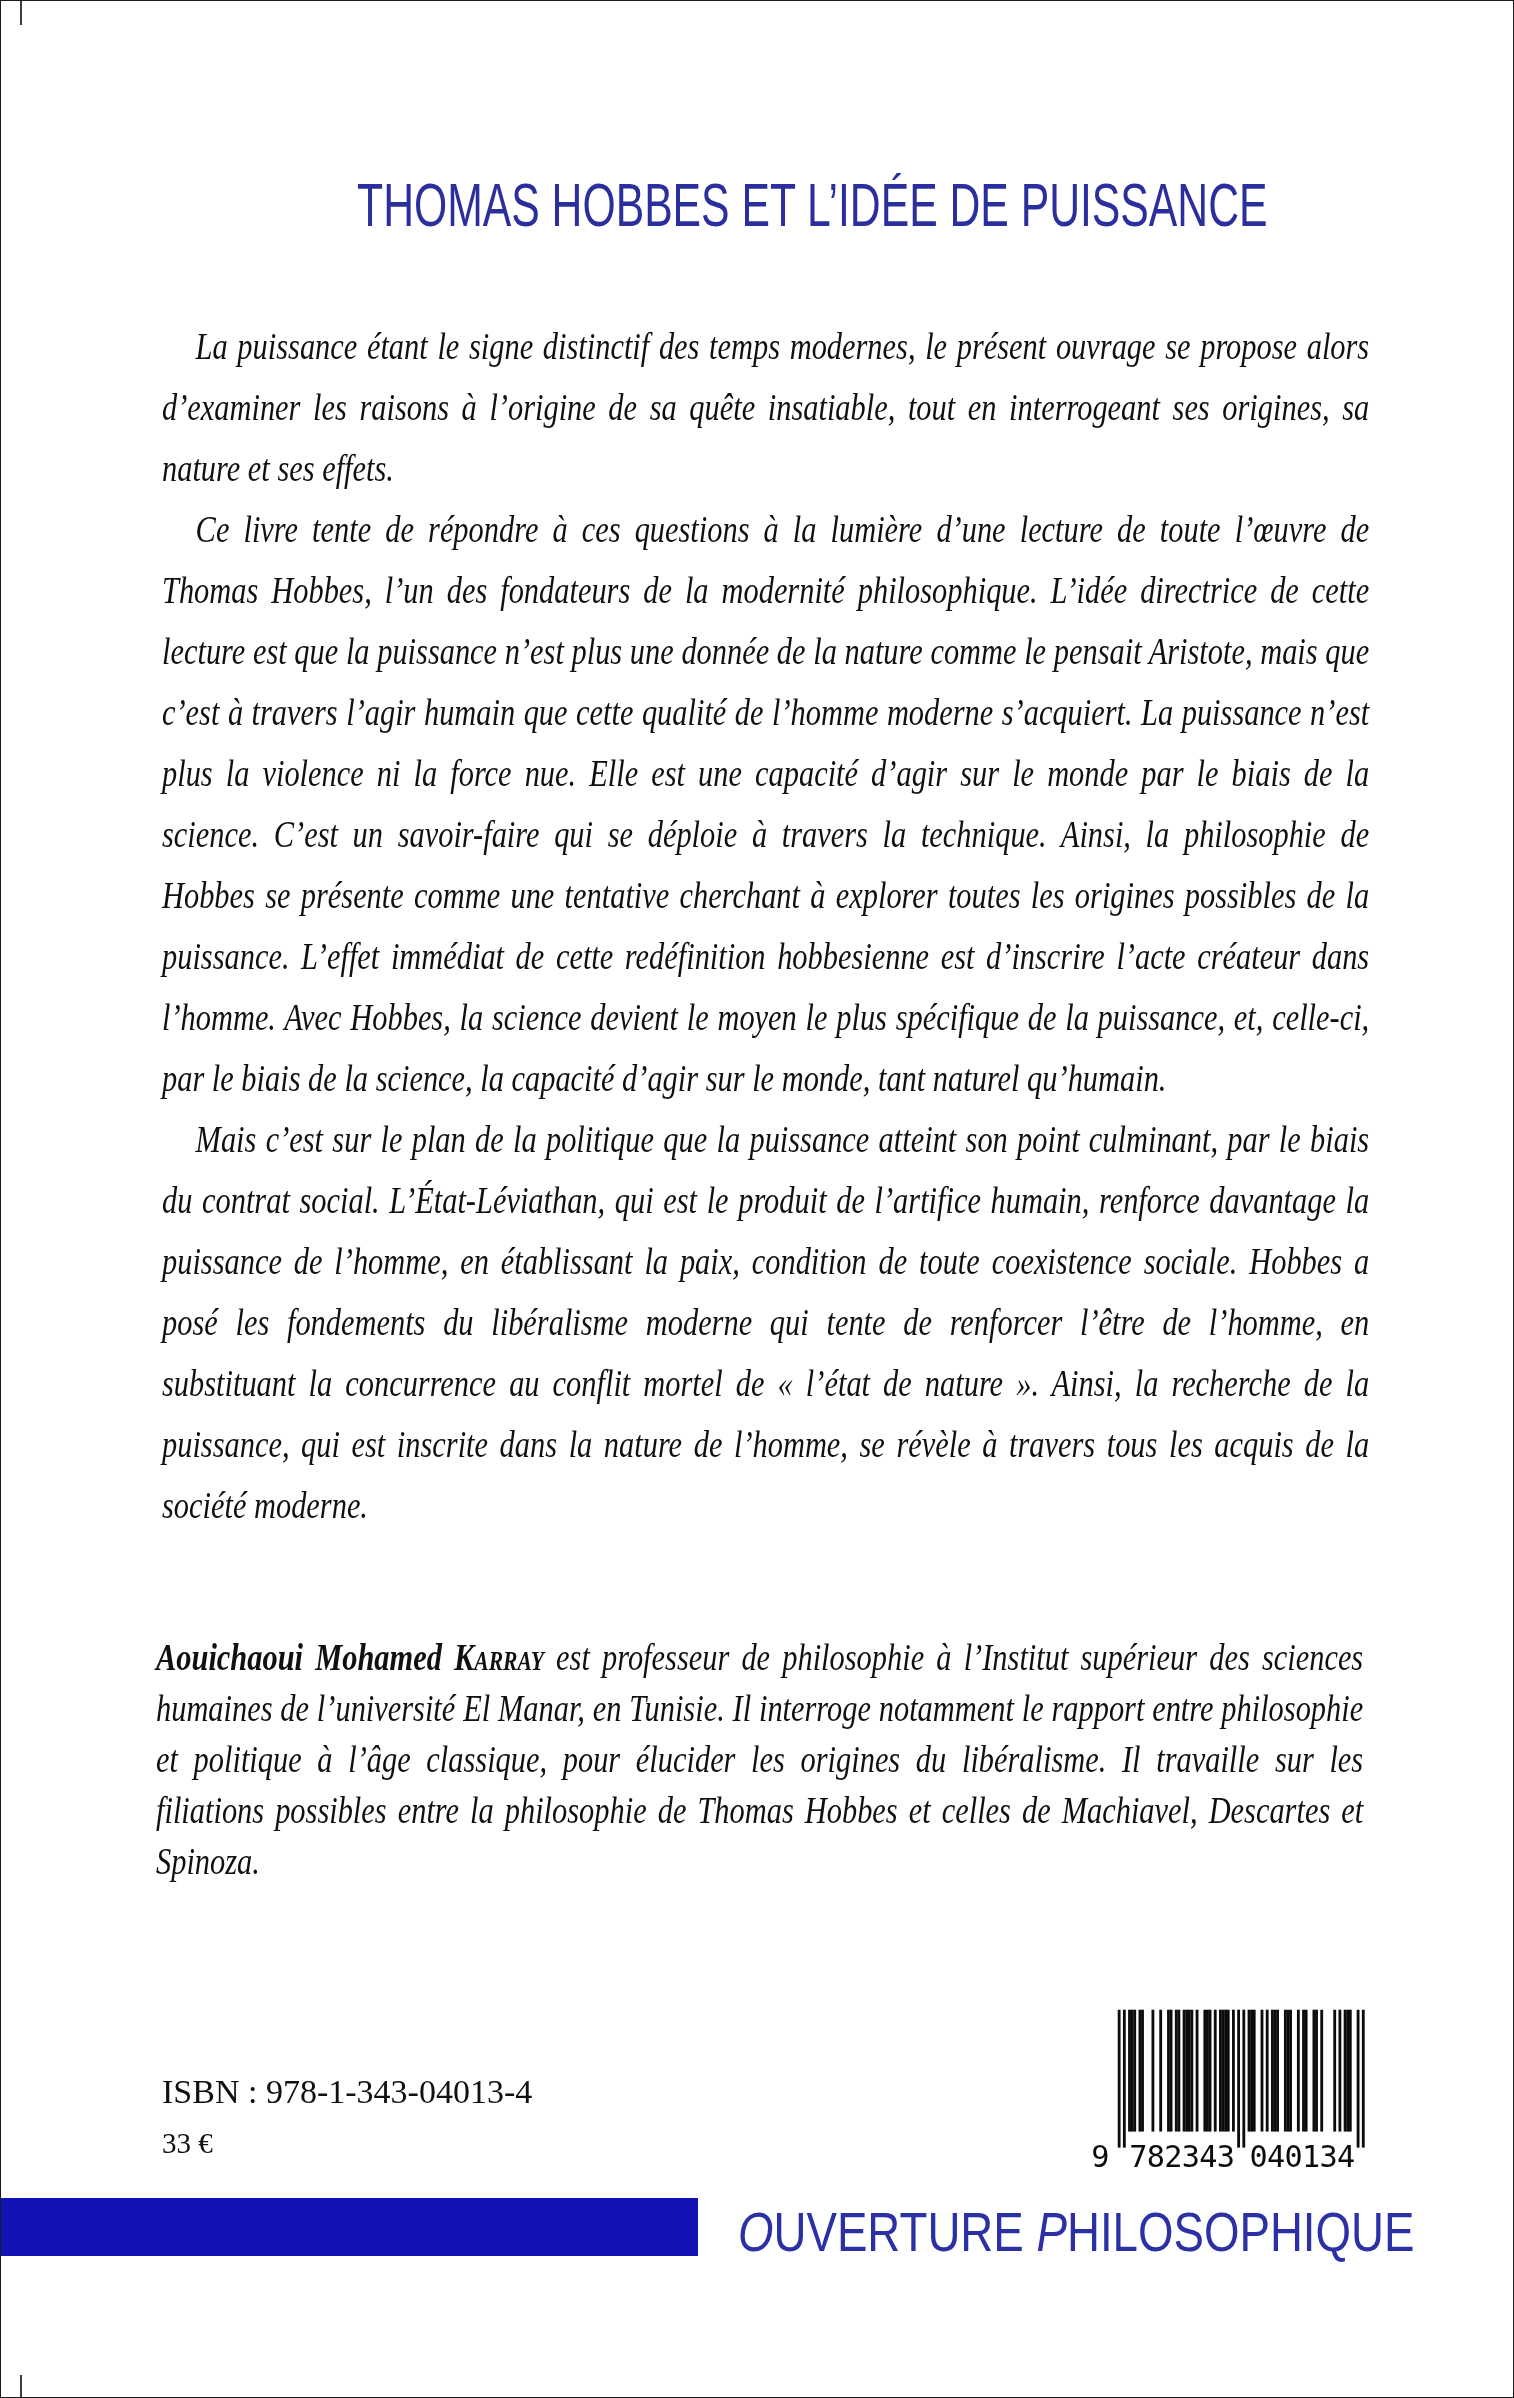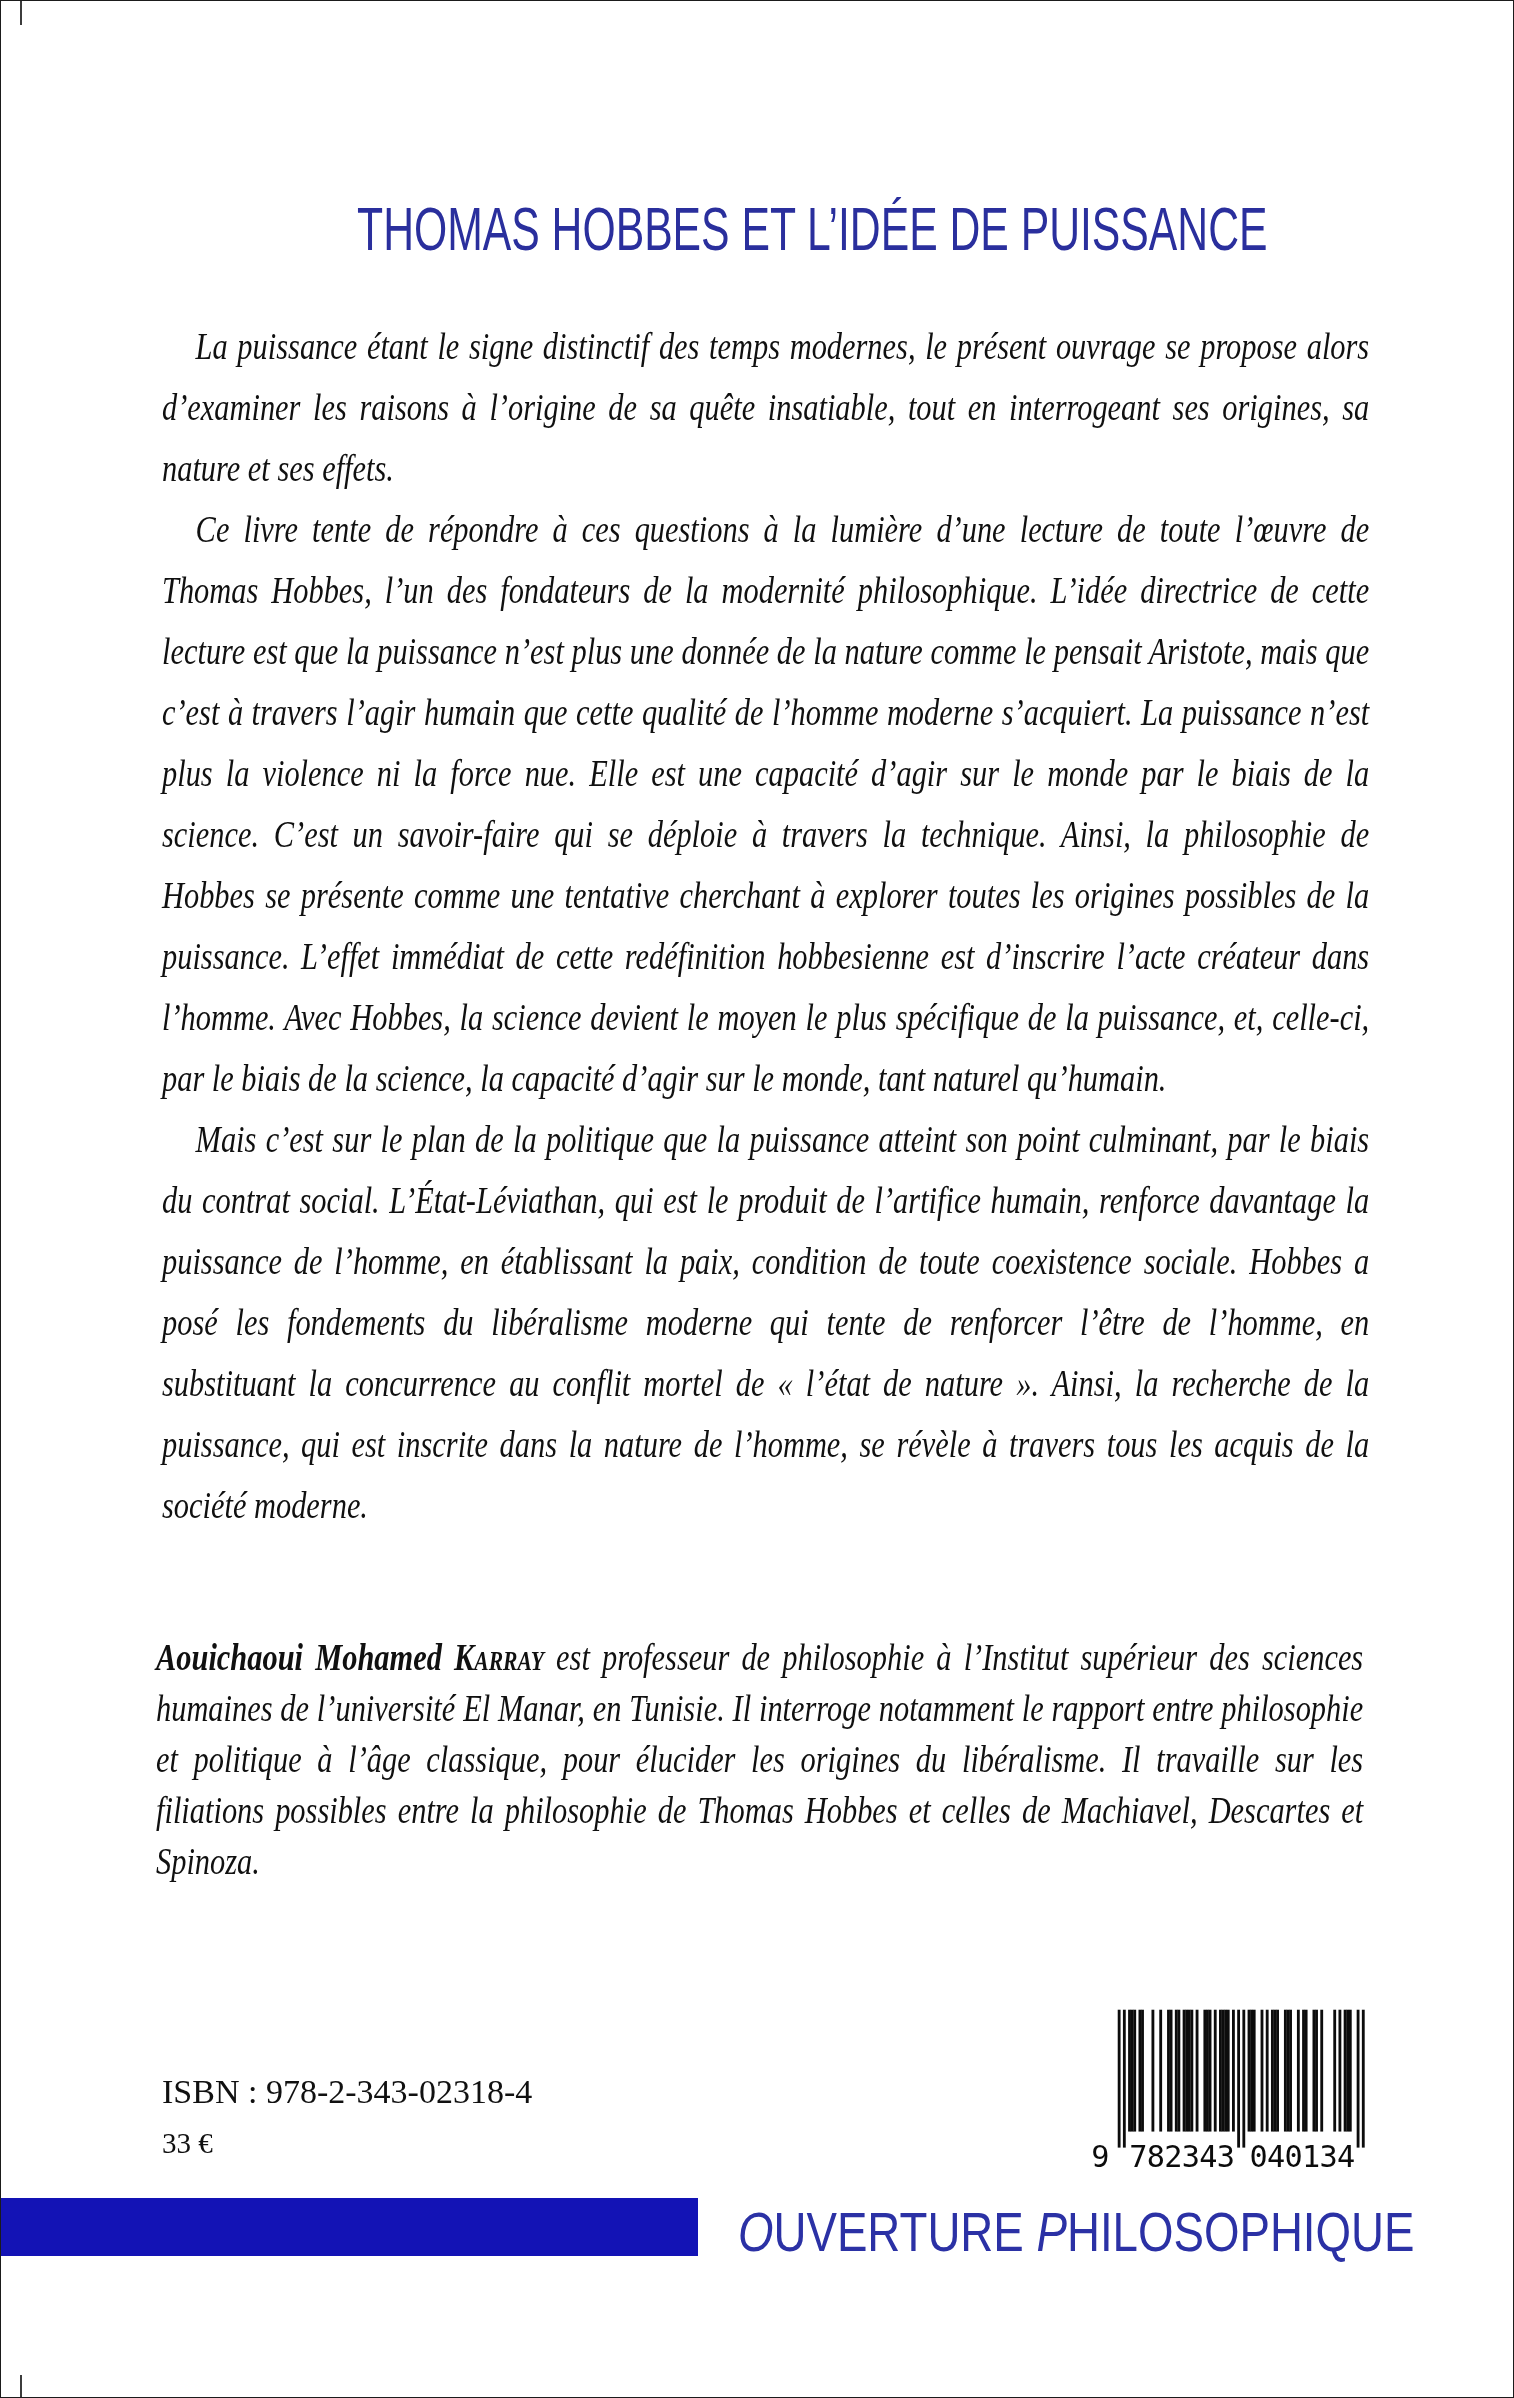--- a/index.html
+++ b/index.html
@@ -14,21 +14,21 @@
     color:#101010;
   }
   .crop-mark {
     position:absolute; left:19px; width:1.9px; height:24px; background:#3c3c3c;
   }
   .crop-mark.top { top:0; }
   .crop-mark.bottom { top:2374px; }
 
   .title {
     position:absolute; left:161px; top:173px; width:1208px;
-    text-align:center; white-space:nowrap;margin-top:24px;
+    text-align:center; white-space:nowrap;
   }
   .title-inner {
     display:inline-block;
     font-family:"Liberation Sans", sans-serif;
     font-size:61px; line-height:62px; font-weight:400;
     letter-spacing:0px;
     color:#2A2F9D;
     transform:scaleX(0.70); transform-origin:center;
   }
 
@@ -97,21 +97,21 @@
       <p>La puissance étant le signe distinctif des temps modernes, le présent ouvrage se propose alors d’examiner les raisons à l’origine de sa quête insatiable, tout en interrogeant ses origines, sa nature et ses effets.</p>
       <p>Ce livre tente de répondre à ces questions à la lumière d’une lecture de toute l’œuvre de Thomas Hobbes, l’un des fondateurs de la modernité philosophique. L’idée directrice de cette lecture est que la puissance n’est plus une donnée de la nature comme le pensait Aristote, mais que c’est à travers l’agir humain que cette qualité de l’homme moderne s’acquiert. La puissance n’est plus la violence ni la force nue. Elle est une capacité d’agir sur le monde par le biais de la science. C’est un savoir-faire qui se déploie à travers la technique. Ainsi, la philosophie de Hobbes se présente comme une tentative cherchant à explorer toutes les origines possibles de la puissance. L’effet immédiat de cette redéfinition hobbesienne est d’inscrire l’acte créateur dans l’homme. Avec Hobbes, la science devient le moyen le plus spécifique de la puissance, et, celle-ci, par le biais de la science, la capacité d’agir sur le monde, tant naturel qu’humain.</p>
       <p>Mais c’est sur le plan de la politique que la puissance atteint son point culminant, par le biais du contrat social. L’État-Léviathan, qui est le produit de l’artifice humain, renforce davantage la puissance de l’homme, en établissant la paix, condition de toute coexistence sociale. Hobbes a posé les fondements du libéralisme moderne qui tente de renforcer l’être de l’homme, en substituant la concurrence au conflit mortel de « l’état de nature ». Ainsi, la recherche de la puissance, qui est inscrite dans la nature de l’homme, se révèle à travers tous les acquis de la société moderne.</p>
     </div>
   </section>
 
   <section class="bio">
     <p class="bio-inner"><span class="bio-name">Aouichaoui Mohamed </span><span class="bio-surname">Karray</span><span> est professeur de philosophie à l’Institut supérieur des sciences humaines de l’université El Manar, en Tunisie. Il interroge notamment le rapport entre philosophie et politique à l’âge classique, pour élucider les origines du libéralisme. Il travaille sur les filiations possibles entre la philosophie de Thomas Hobbes et celles de Machiavel, Descartes et Spinoza.</span></p>
   </section>
 
-  <div class="isbn">ISBN : 978-2-343-02318-4</div>
+  <div class="isbn">ISBN : 978-1-343-04013-4</div>
   <div class="price">33 €</div>
 
   <div class="barcode"><svg width="312" height="170" viewBox="0 0 330 180">
         <rect x="44.00" y="5" width="3.00" height="146" fill="#0c0c0c"></rect>
         <rect x="49.50" y="5" width="3.00" height="146" fill="#0c0c0c"></rect>
         <rect x="55.00" y="5" width="3.00" height="129" fill="#0c0c0c"></rect>
         <rect x="57.75" y="5" width="3.00" height="129" fill="#0c0c0c"></rect>
         <rect x="60.50" y="5" width="3.00" height="129" fill="#0c0c0c"></rect>
         <rect x="66.00" y="5" width="3.00" height="129" fill="#0c0c0c"></rect>
         <rect x="68.75" y="5" width="3.00" height="129" fill="#0c0c0c"></rect>

